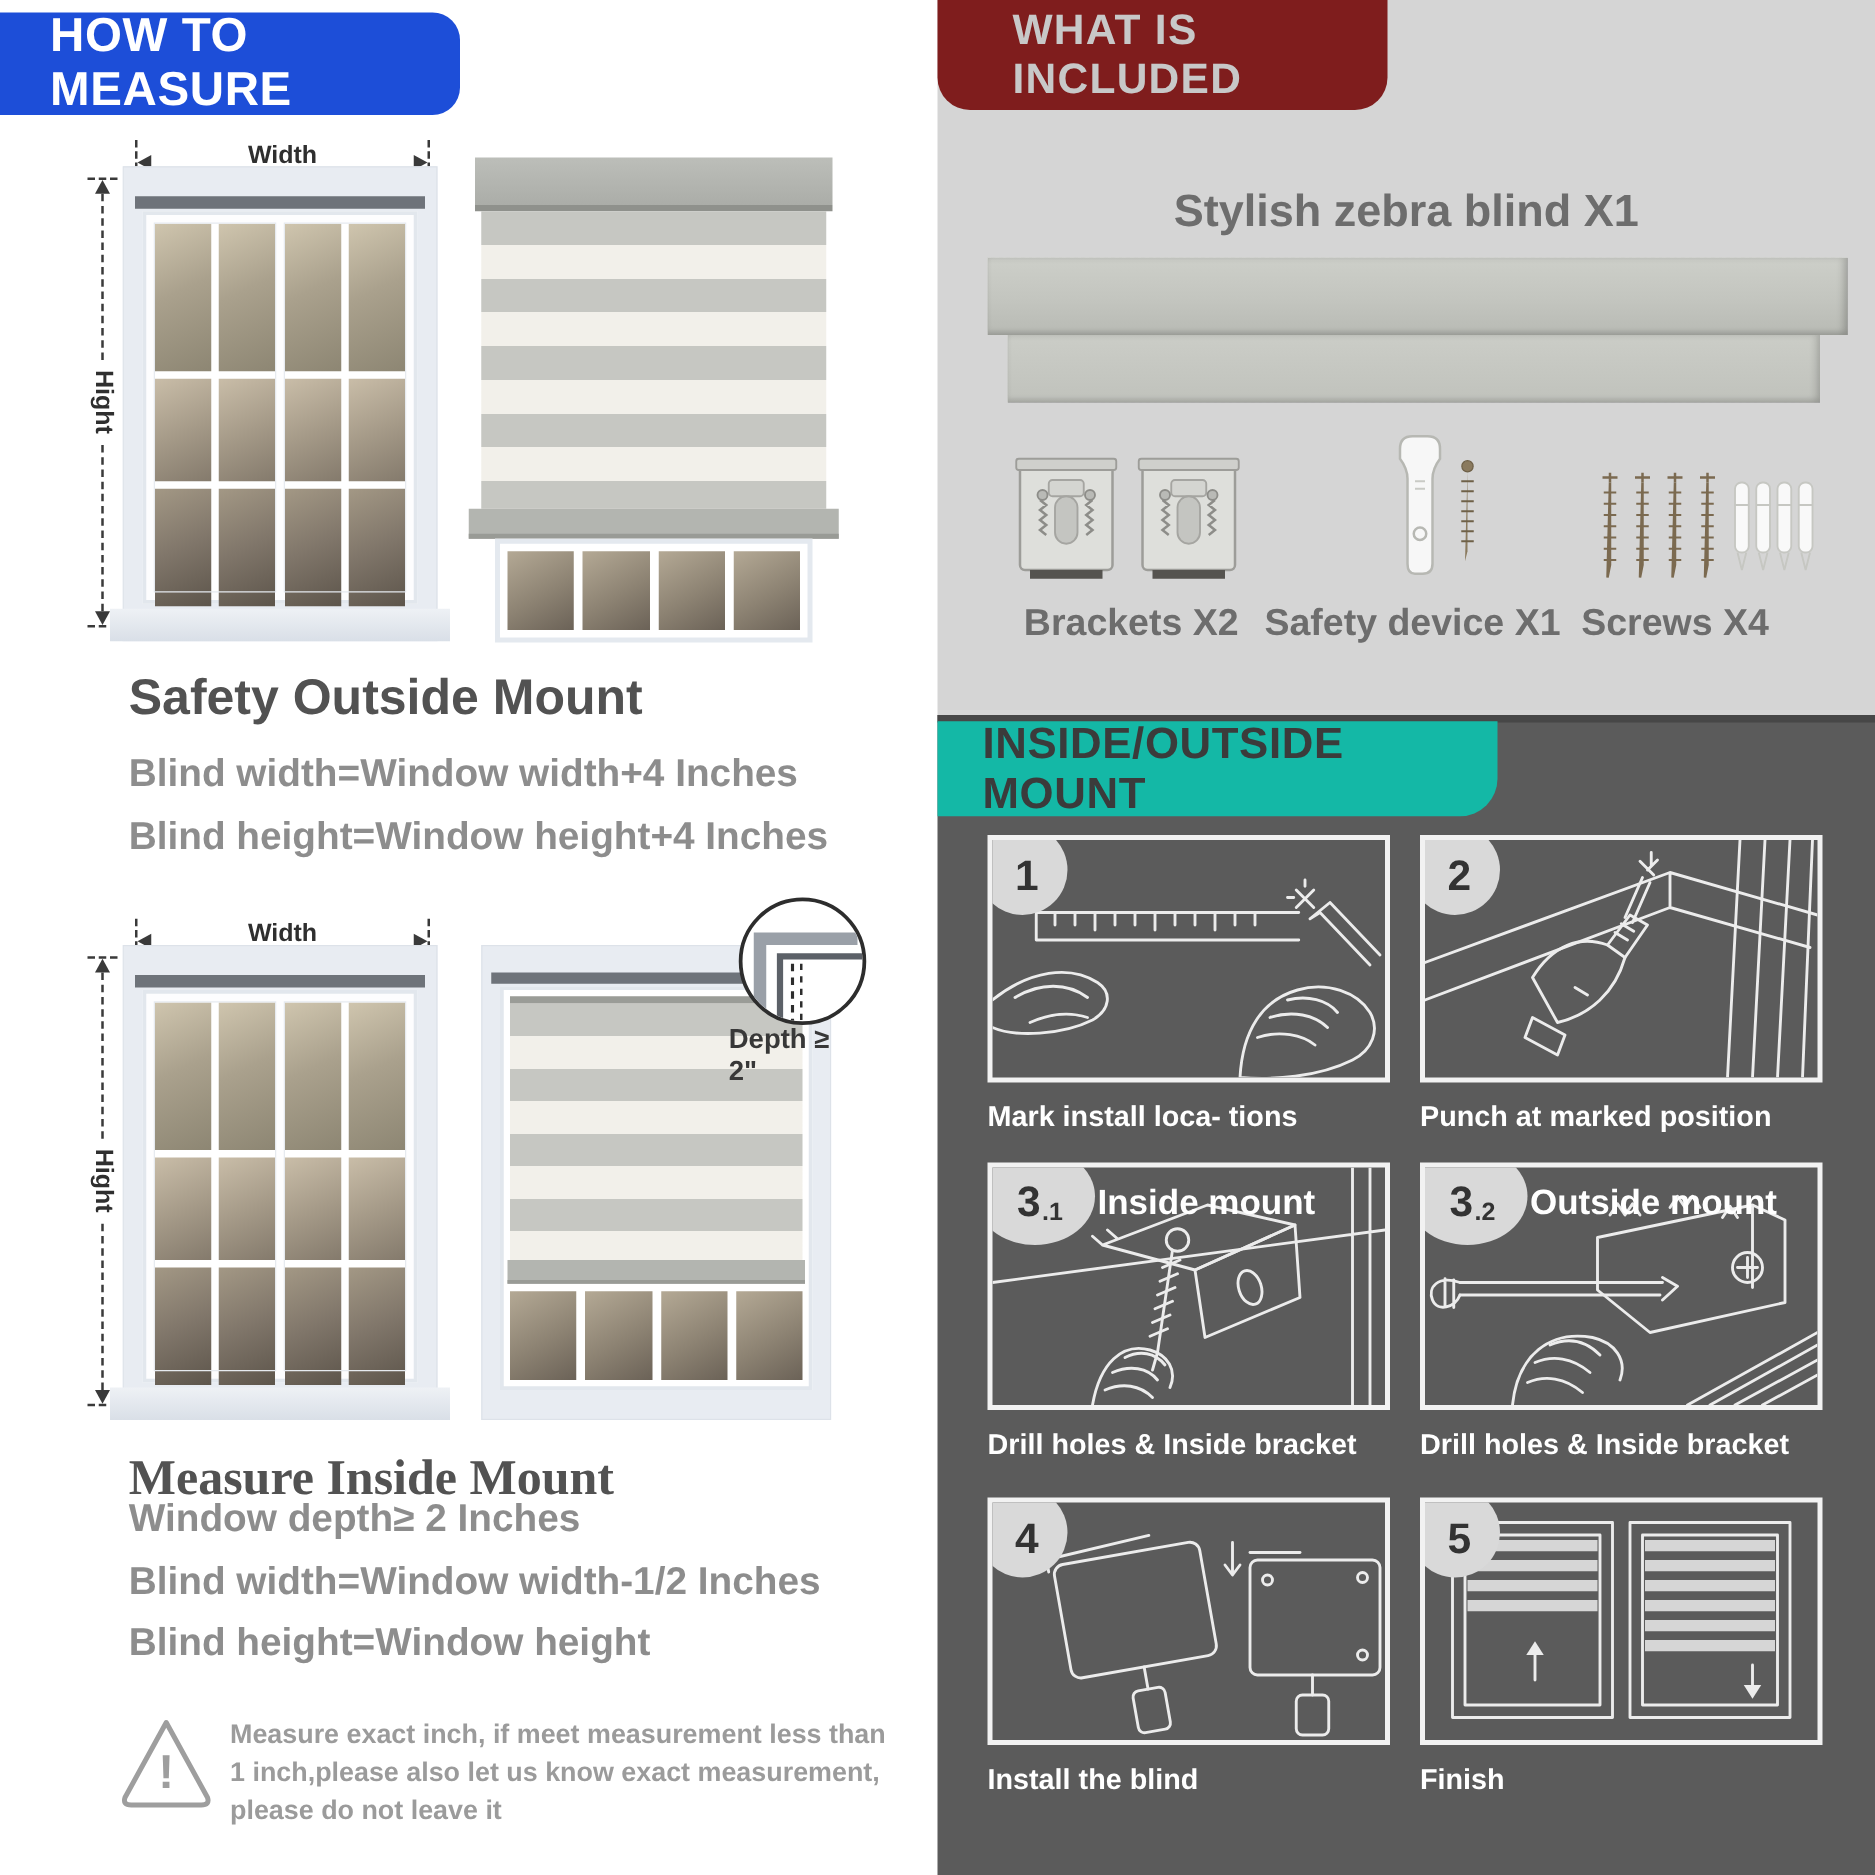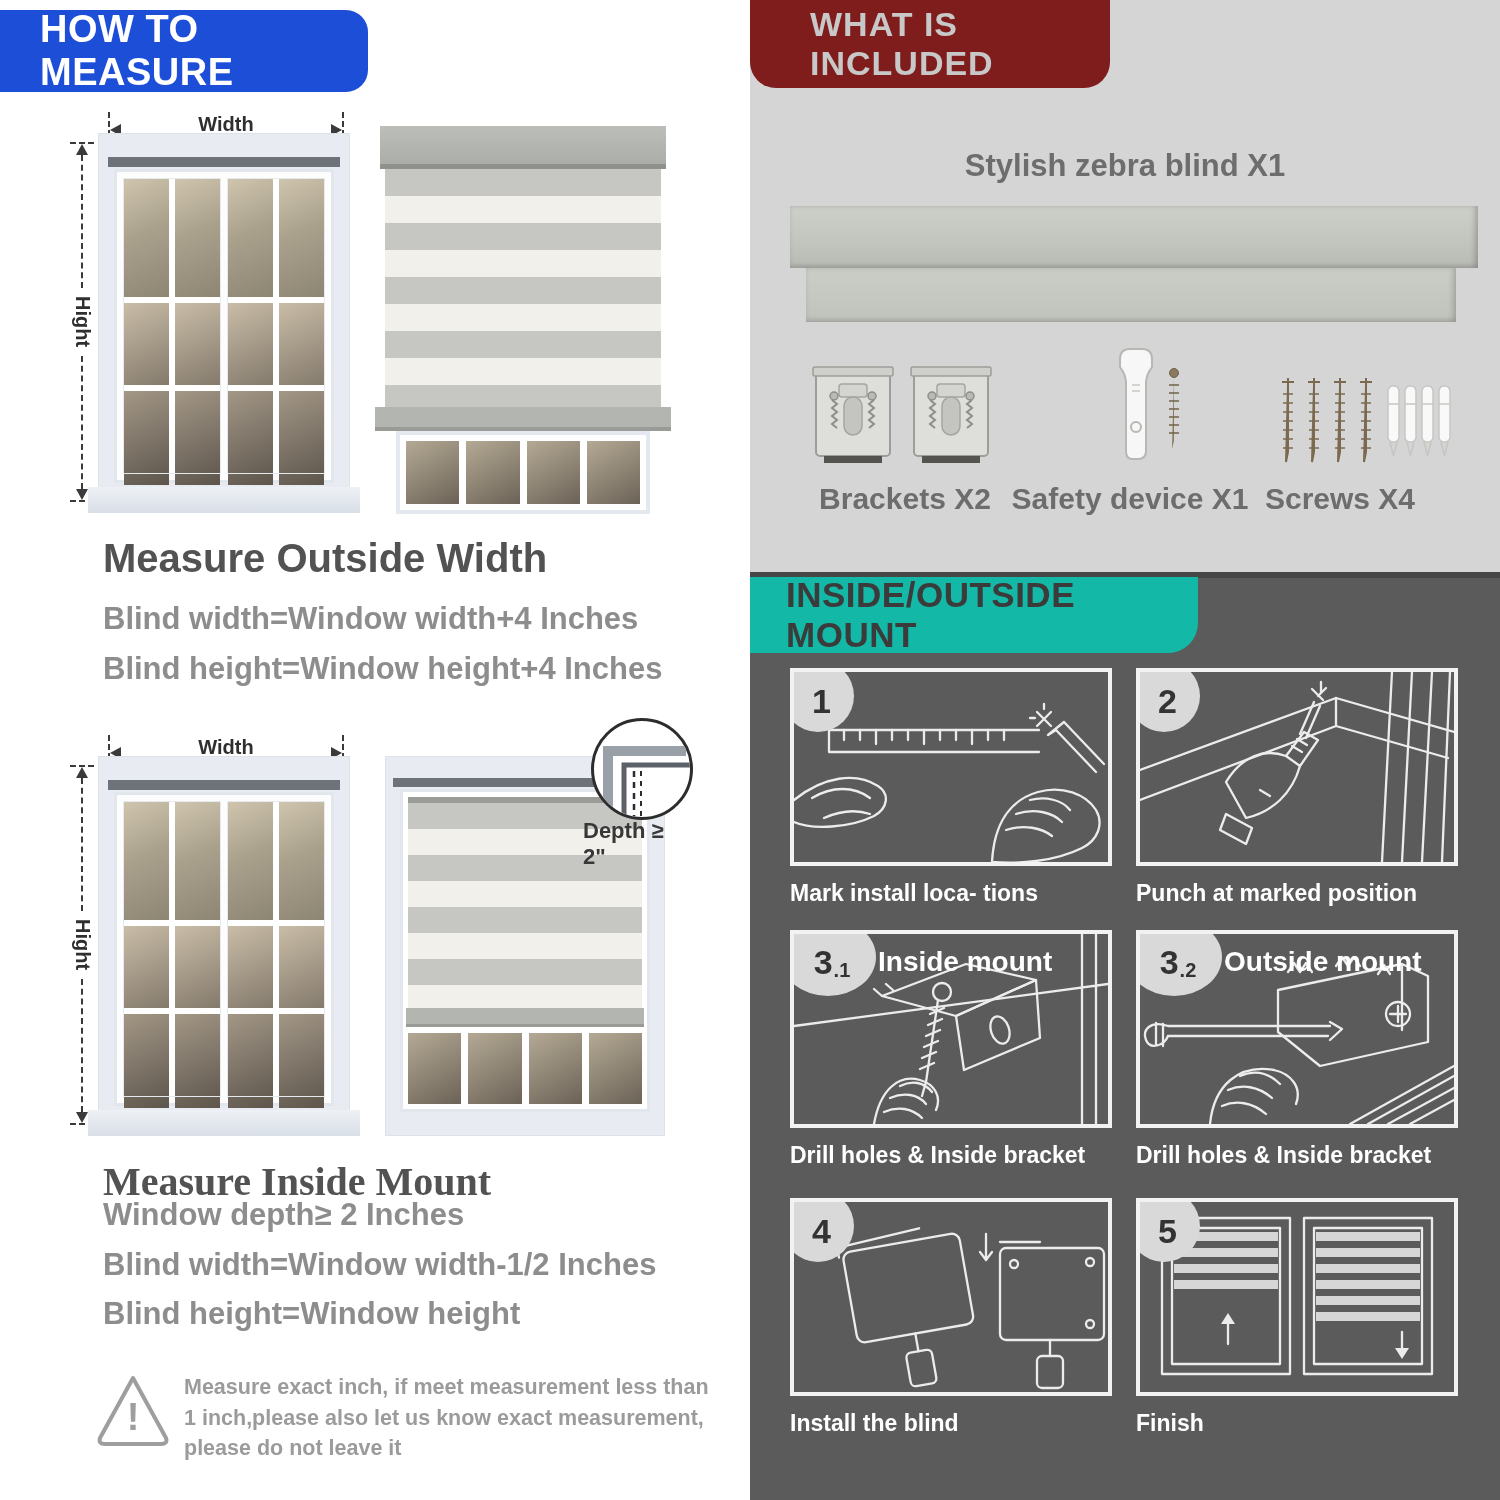--- a/index.html
+++ b/index.html
@@ -65,21 +65,21 @@
   .sec-lines{font-size:31px;font-weight:700;color:#8d8d8d;line-height:1.6;}
 
   .warn-text{width:525px;font-size:21.5px;font-weight:700;color:#9b9b9b;line-height:1.42;}
 
   
   .right-top{left:750px;top:0;width:750px;height:572px;background:#d5d5d5;}
   .right-dark{left:750px;top:572px;width:750px;height:928px;background:#5b5b5b;border-top:6px solid #474747;box-sizing:border-box;}
   .wii-box{left:750px;top:0;width:360px;height:88px;background:#7f1d1d;border-radius:0 0 26px 26px;
     display:flex;align-items:center;padding-left:60px;box-sizing:border-box;}
   .wii-box span{color:#c8c8c8;font-weight:700;font-size:34px;letter-spacing:1px;}
-  .product-label{left:750px;top:148px;width:750px;text-align:center;font-size:31px;font-weight:700;color:#6d6d6d;}
+  .product-label{left:750px;top:148px;width:750px;text-align:center;font-size:36px;font-weight:700;color:#6d6d6d;}
   .rail-top{left:790px;top:206px;width:688px;height:62px;
     background:linear-gradient(180deg,#cdcfc9,#c3c5bf 55%,#b8bab4),
     repeating-linear-gradient(90deg,rgba(255,255,255,.05) 0 3px,rgba(0,0,0,.03) 3px 6px);
     box-shadow:inset -4px 0 5px rgba(0,0,0,.15), inset 0 -3px 4px rgba(0,0,0,.10);}
   .rail-bot{left:806px;top:268px;width:650px;height:54px;
     background:linear-gradient(180deg,#cbcdc7,#c0c2bc),
     repeating-linear-gradient(90deg,rgba(255,255,255,.05) 0 3px,rgba(0,0,0,.03) 3px 6px);
     box-shadow:inset -4px 0 5px rgba(0,0,0,.12), inset 0 -3px 4px rgba(0,0,0,.10);}
   .item-label{font-size:30px;font-weight:700;color:#6d6d6d;text-align:center;}
 
@@ -161,21 +161,21 @@
     <div class="abs ob-stripes"></div>
     <div class="abs ob-rail"></div>
     <div class="abs ob-window">
         <div></div>
         <div></div>
         <div></div>
         <div></div>
       </div>
   </div>
 
-  <div class="abs sec-heading" style="left:103px;top:536px;">Measure Outside Width</div>
+  <div class="abs sec-heading" style="left:103px;top:536px;">Safety Outside Mount</div>
   <div class="abs sec-lines" style="left:103px;top:594px;">
     <div>Blind width=Window width+4 Inches</div>
     <div>Blind height=Window height+4 Inches</div>
   </div>
 
   <div class="abs harrow" style="left:108px;top:735px;width:236px;">
     <div class="tick"></div>
       <div class="ah-l"></div>
       <div class="line"></div>
     <span class="lbl">Width</span>

